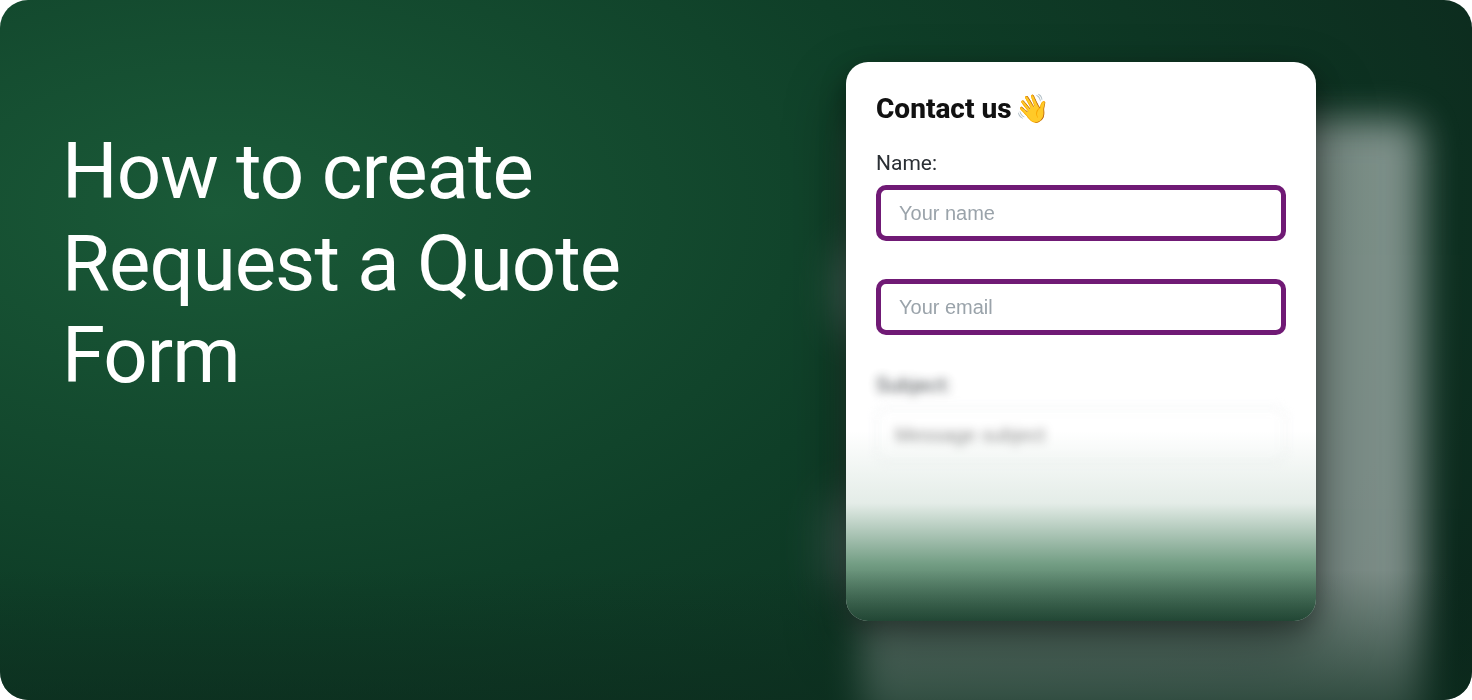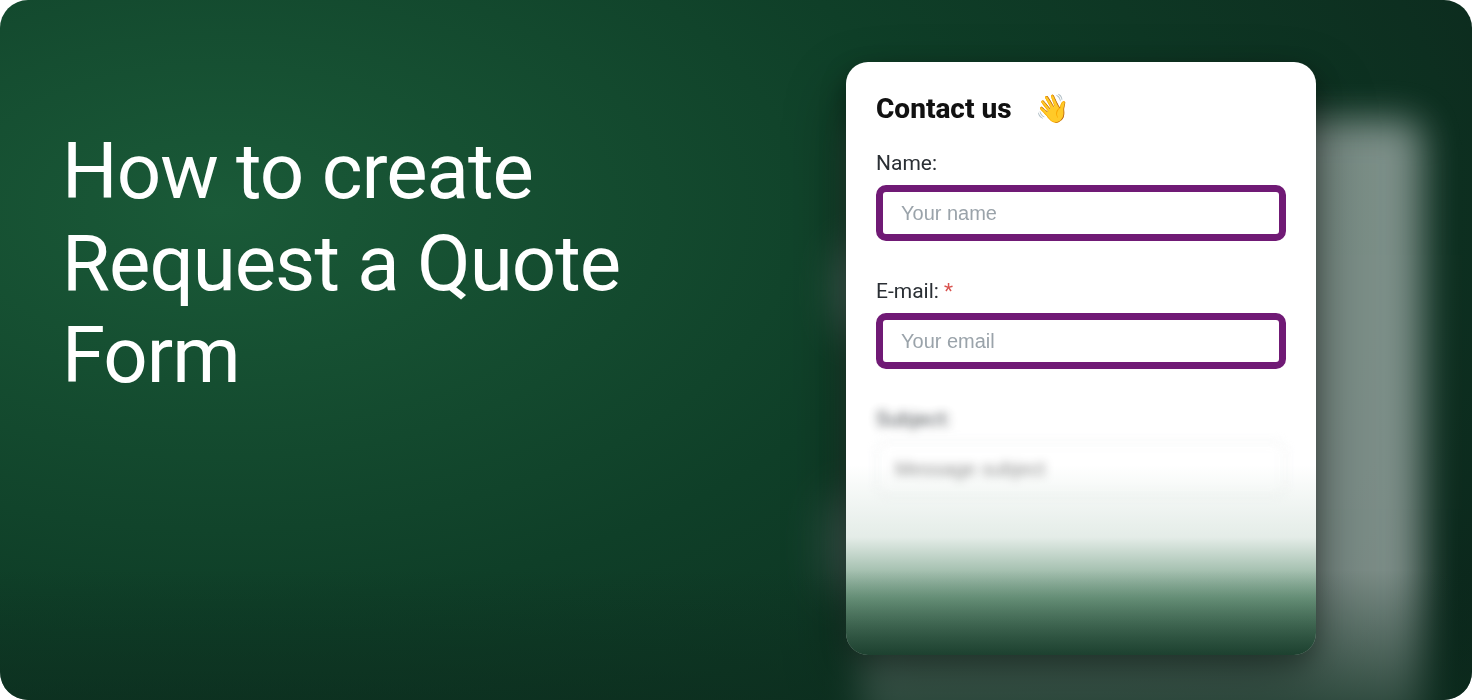--- a/index.html
+++ b/index.html
@@ -49,36 +49,36 @@
     box-shadow: 0 28px 60px rgba(0,0,0,0.45), 0 10px 24px rgba(0,0,0,0.35);
     padding: 30px 30px 120px 30px;
     overflow: hidden;
   }
   .form-title {
     font-size: 28px;
     font-weight: 800;
     color: #111;
     display: flex;
     align-items: center;
-    gap: 24px;
+    gap: 4px;
     margin-bottom: 26px;
   }
   .wave { font-size: 28px; }
   .field { margin-bottom: 38px; }
   .field-label {
     font-size: 21px;
     color: #2a2f34;
     margin-bottom: 10px;
     display: block;
   }
   .req { color: #d9534f; }
   .text-input {
     width: 100%;
     height: 56px;
-    border: 7px solid #701a75;
+    border: 5px solid #701a75;
     border-radius: 10px;
     padding: 0 18px;
     font-size: 20px;
     color: #2a2f34;
     background: #fff;
   }
   .text-input::placeholder { color: #9aa3aa; }
 
   .subject-field { filter: blur(5px); opacity: 0.85; }
   .subject-label { font-size: 21px; color: #2a2f34; margin-bottom: 10px; display:block; }
@@ -133,24 +133,20 @@
       <span>Contact us</span>
       <span class="wave">👋</span>
     </div>
 
     <div class="field">
       <label class="field-label">Name:</label>
       <input type="text" class="text-input" placeholder="Your name" style="">
     </div>
 
     <div class="field">
-      <label class="field-label">
-        <span>E-mail:</span>
-        <span class="req">*</span>
-      </label>
       <input type="email" class="text-input" placeholder="Your email" style="">
     </div>
 
     <div class="field subject-field">
       <label class="subject-label">Subject:</label>
       <input type="text" class="subject-input" placeholder="Message subject" style="">
     </div>
 
     <div class="card-fade"></div>
   </div>

